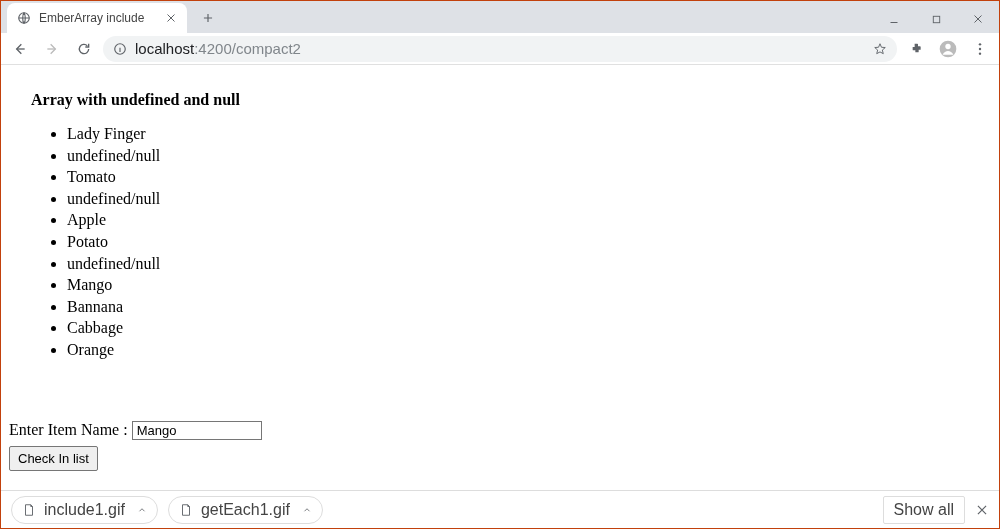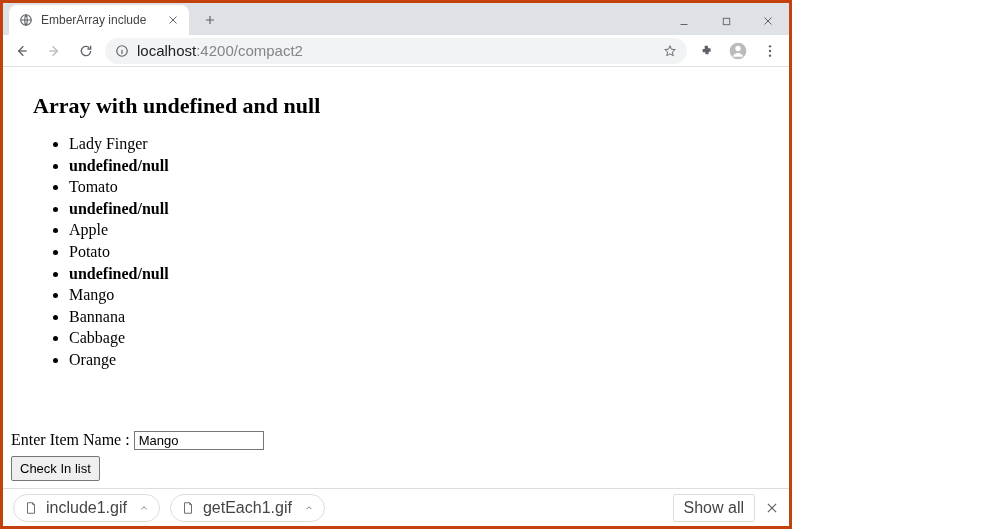--- a/index.html
+++ b/index.html
@@ -1,38 +1,38 @@
 <!DOCTYPE html>
 <html><head>
   <meta charset="utf-8">
   <style>
     * { box-sizing: border-box; }
     html, body { margin: 0; padding: 0; font-family: Arial, sans-serif; font-size: 13px; background: #fff; width: 1000px; height: 529px; overflow: hidden; }
-    .chrome-window { width: 792px; height: 529px; display: flex; flex-direction: column; border: 3px solid #c2410c; }
+    .chrome-window { width: 1000px; height: 529px; display: flex; flex-direction: column; border: 1px solid #c2410c; }
     .tab-strip { height: 32px; background: #dee1e6; display: flex; align-items: flex-end; padding-left: 6px; }
     .tab { height: 30px; width: 180px; background: #fff; border-top-left-radius: 8px; border-top-right-radius: 8px; display: flex; align-items: center; padding: 0 10px; font-size: 12px; color: #444; position: relative; }
     .tab .favicon { width: 14px; height: 14px; margin-right: 8px; color: #5f6368; }
     .tab .tab-title { flex: 1; white-space: nowrap; overflow: hidden; text-overflow: ellipsis; }
     .tab .tab-close { width: 12px; height: 12px; color: #5f6368; cursor: pointer; }
     .new-tab-btn { width: 26px; height: 26px; margin-left: 8px; margin-bottom: 2px; display: flex; align-items: center; justify-content: center; color: #5f6368; border-radius: 50%; cursor: pointer; }
     .win-controls { margin-left: auto; display: flex; height: 28px; align-items: center; }
     .win-btn { width: 42px; height: 28px; display: flex; align-items: center; justify-content: center; color: #5f6368; cursor: pointer; }
     .toolbar { height: 32px; background: #fff; border-bottom: 1px solid #e0e0e0; display: flex; align-items: center; padding: 0 6px; gap: 6px; }
     .tb-btn { width: 26px; height: 26px; display: flex; align-items: center; justify-content: center; color: #5f6368; border-radius: 50%; cursor: pointer; }
     .tb-btn.disabled { color: #bbb; cursor: default; }
     .addr-bar { flex: 1; height: 26px; background: #f1f3f4; border-radius: 13px; display: flex; align-items: center; padding: 0 10px; font-size: 15px; color: #5f6368; gap: 8px; }
     .addr-bar .info-icon { width: 14px; height: 14px; }
     .addr-bar .url-host { color: #202124; }
     .addr-bar .url-path { color: #80868b; }
     .addr-right { margin-left: auto; width: 14px; height: 14px; color: #5f6368; }
     .content { flex: 1; overflow: auto; padding: 8px 8px 8px 8px; background: #fff; font-family: "Times New Roman", serif; font-size: 16px; color: #000; }
-    .content h2 { font-size: 22px; font-weight: bold; margin: 18px 0 14px 22px; }
+    .content h2 { font-size: 16px; font-weight: bold; margin: 18px 0 14px 22px; }
     .content ul { margin: 0 0 0 38px; padding-left: 20px; }
     .content ul li { line-height: 1.35; }
-    .content ul li.bold { font-weight: bold; }
+    .content ul li.bold { font-weight: normal; }
     .form-row { margin: 60px 0 4px 0; font-size: 16px; }
     .form-row input[type=text] { font-family: Arial, sans-serif; font-size: 13px; padding: 1px 4px; width: 130px; border: 1px solid #767676; }
     .content button { font-family: Arial, sans-serif; font-size: 13px; padding: 4px 8px; background: #efefef; border: 1px solid #767676; border-radius: 2px; cursor: pointer; margin: 2px 0; }
     .downloads-bar { height: 38px; border-top: 1px solid #ddd; background: #fff; display: flex; align-items: center; padding: 0 10px; gap: 10px; font-size: 16px; color: #444; }
     .dl-item { height: 28px; border: 1px solid #ddd; border-radius: 14px; display: flex; align-items: center; padding: 0 10px; gap: 8px; cursor: pointer; }
     .dl-item .file-icon { width: 14px; height: 16px; color: #5f6368; }
     .dl-item .chev { width: 10px; height: 10px; color: #5f6368; margin-left: 4px; }
     .dl-right { margin-left: auto; display: flex; align-items: center; gap: 10px; }
     .show-all { border: 1px solid #ddd; border-radius: 2px; padding: 4px 10px; cursor: pointer; color: #444; }
     .dl-close { width: 14px; height: 14px; color: #5f6368; cursor: pointer; }

